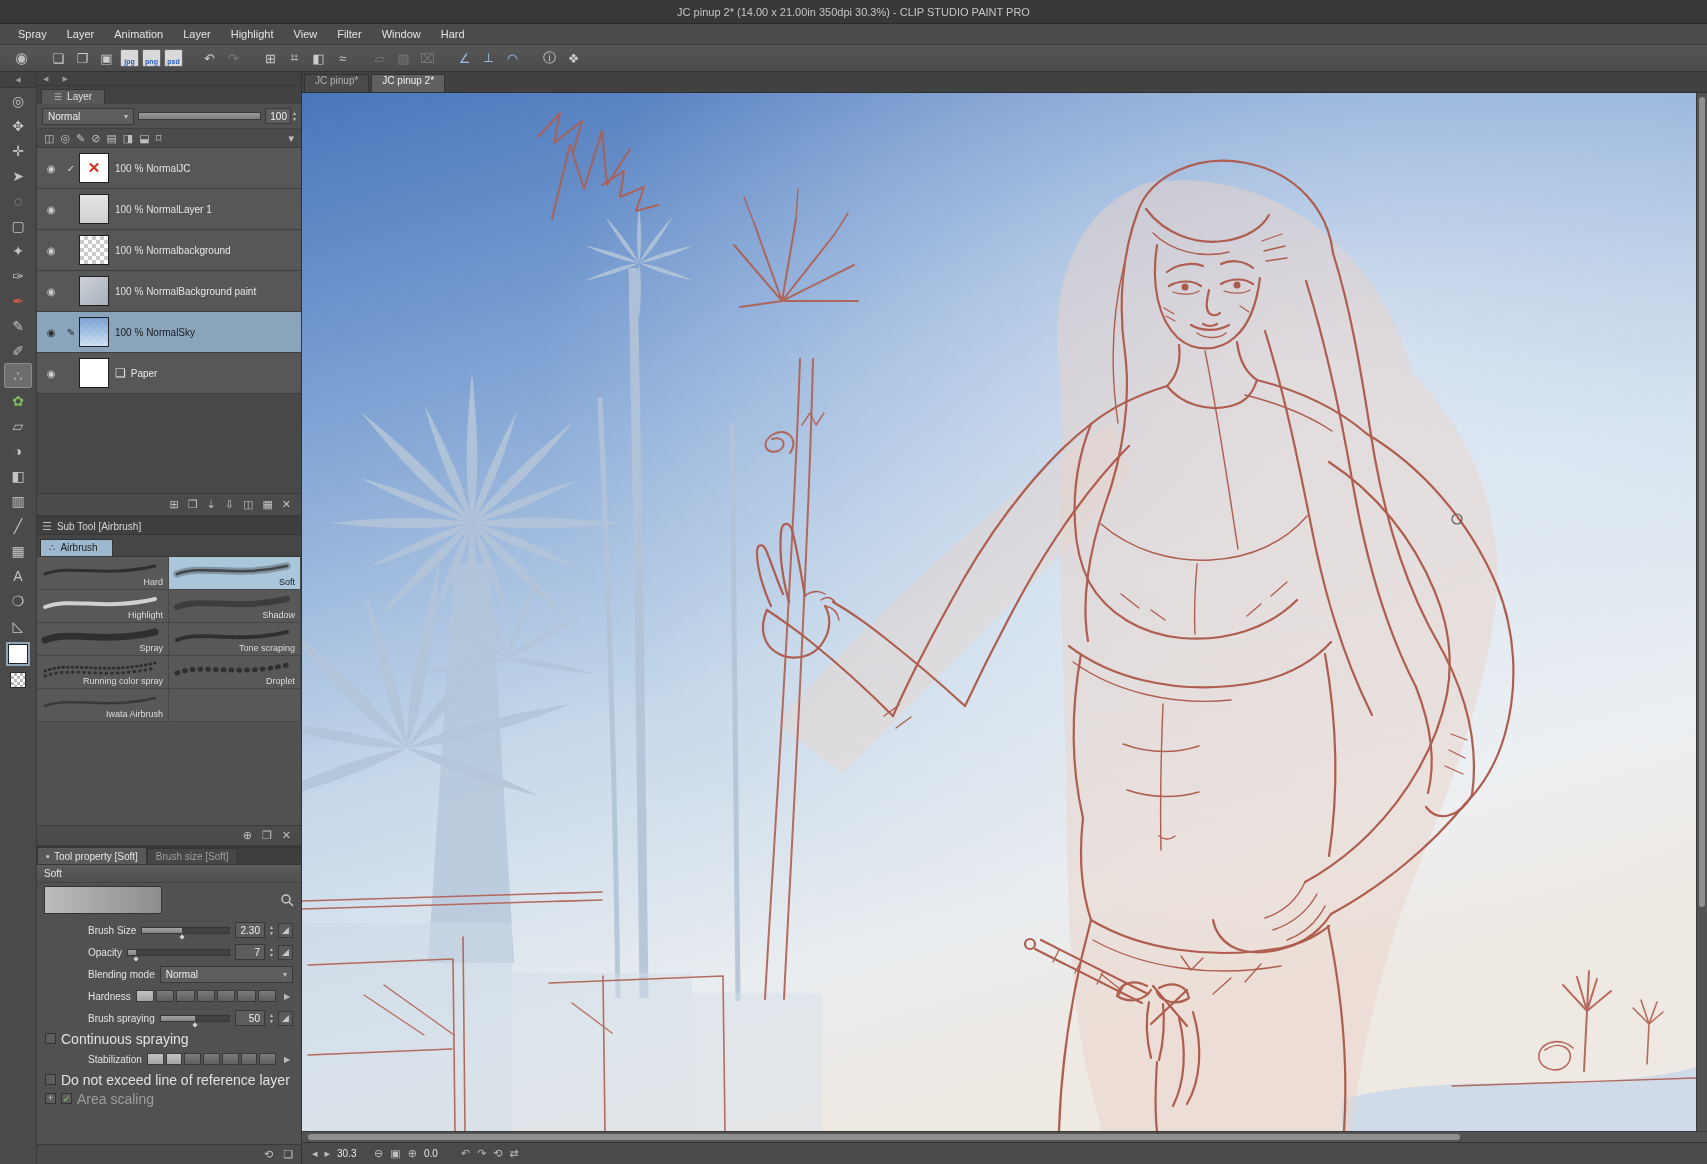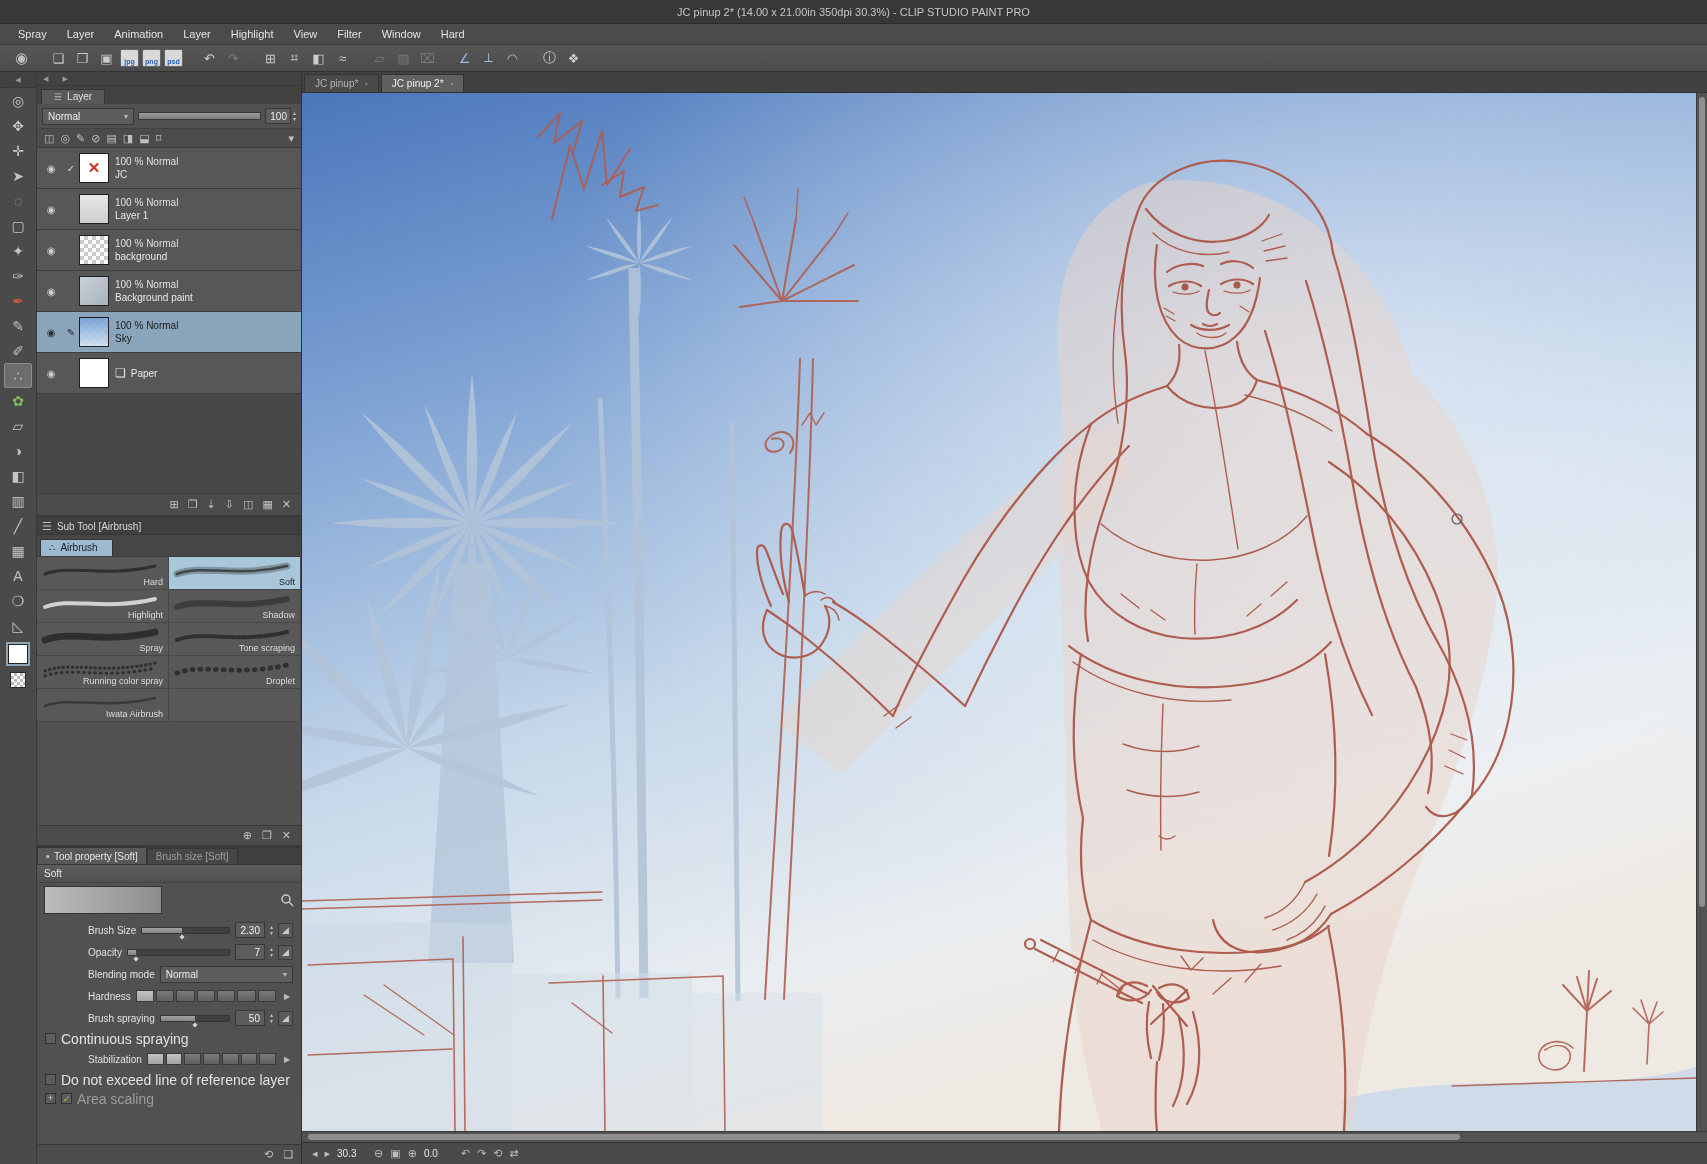--- a/index.html
+++ b/index.html
@@ -73,21 +73,21 @@
   .eye{width:24px;text-align:center;color:#cfcfcf;font-size:10px;}
   .marker{width:16px;text-align:center;color:#d8d8d8;font-size:10px;}
   .thumb{width:30px;height:30px;border:1px solid #1f1f1f;background:#fff;margin-right:6px;
          display:flex;align-items:center;justify-content:center;flex-shrink:0;}
   .thumb.checker{background:repeating-conic-gradient(#c9c9c9 0 25%,#ffffff 0 50%) 0 0/8px 8px;}
   .thumb.paint{background:linear-gradient(135deg,#ccd1d8,#a8b2bd);}
   .thumb.gray{background:linear-gradient(#e6e6e6,#cfcfcf);}
   .thumb.sky{background:linear-gradient(rgba(110,155,210,.9),rgba(205,224,242,.9)),
              repeating-conic-gradient(#c9c9c9 0 25%,#ffffff 0 50%) 0 0/8px 8px;}
   .thumb .xmark{color:#cc3322;font-size:15px;font-weight:bold;}
-  .ltext{display:flex;flex-direction:column;line-height:13px;}
+  .ltext{display:flex;flex-direction:row;line-height:13px;}
   .lmeta{font-size:10px;color:#e0e0e0;}
   .lname{font-size:10px;color:#e8e8e8;}
   .pageicon{color:#e8e8e8;font-size:12px;margin-right:5px;}
   .layer-bottom{height:22px;background:#4b4b4b;border-top:1px solid #3a3a3a;
                 display:flex;align-items:center;justify-content:flex-end;gap:9px;padding:0 10px;}
   
   .subtool{height:330px;display:flex;flex-direction:column;border-bottom:3px solid #3a3a3a;background:#515151;}
   .sub-title{height:17px;background:#3f3f3f;display:flex;align-items:center;gap:5px;
              padding:0 5px;font-size:10px;color:#d8d8d8;border-bottom:1px solid #363636;}
   .sub-grouptabs{height:22px;background:#464646;display:flex;align-items:flex-end;padding-left:3px;
@@ -138,21 +138,21 @@
   .cb-label{font-size:14px;}
   .cb-label.dim{color:#9d9d9d;}
   .expander{width:11px;height:11px;border:1px solid #323232;background:#5d5d5d;color:#ccc;
             font-size:9px;line-height:9px;text-align:center;}
   .tp-bottom{margin-top:auto;height:20px;display:flex;align-items:center;justify-content:flex-end;
              gap:10px;padding:0 8px;background:#4b4b4b;border-top:1px solid #3a3a3a;color:#c0c0c0;}
   
   .canvas-col{flex:1;display:flex;flex-direction:column;min-width:0;background:#404040;}
   .doc-tabbar{height:21px;background:#414141;border-bottom:1px solid #2f2f2f;
               display:flex;align-items:flex-end;padding-left:2px;gap:2px;}
-  .doc-tab{height:18px;display:flex;align-items:center;gap:7px;padding:0 10px;font-size:10px;}
+  .doc-tab{height:18px;display:flex;align-items:center;gap:7px;padding:0 10px;font-size:10px;flex-direction:column;}
   .doc-tab.inactive{background:#4a4a4a;color:#b3b3b3;border:1px solid #333;border-bottom:none;}
   .doc-tab.active{background:#606060;color:#f0f0f0;border:1px solid #333;border-bottom:none;}
   .doc-close{font-size:7px;color:#999;}
   .canvas-wrap{flex:1;display:flex;min-height:0;}
   .canvas-surface{flex:1;position:relative;min-width:0;}
   .canvas-surface svg{display:block;width:100%;height:100%;}
   .vscroll{width:11px;background:#525252;border-left:1px solid #3a3a3a;position:relative;}
   .vthumb{position:absolute;left:2px;right:2px;top:4px;height:78%;background:#8f8f8f;border-radius:3px;}
   .hscroll{height:11px;background:#525252;border-top:1px solid #3a3a3a;position:relative;}
   .hthumb{position:absolute;top:2px;bottom:2px;left:6px;width:82%;background:#8f8f8f;border-radius:3px;}

